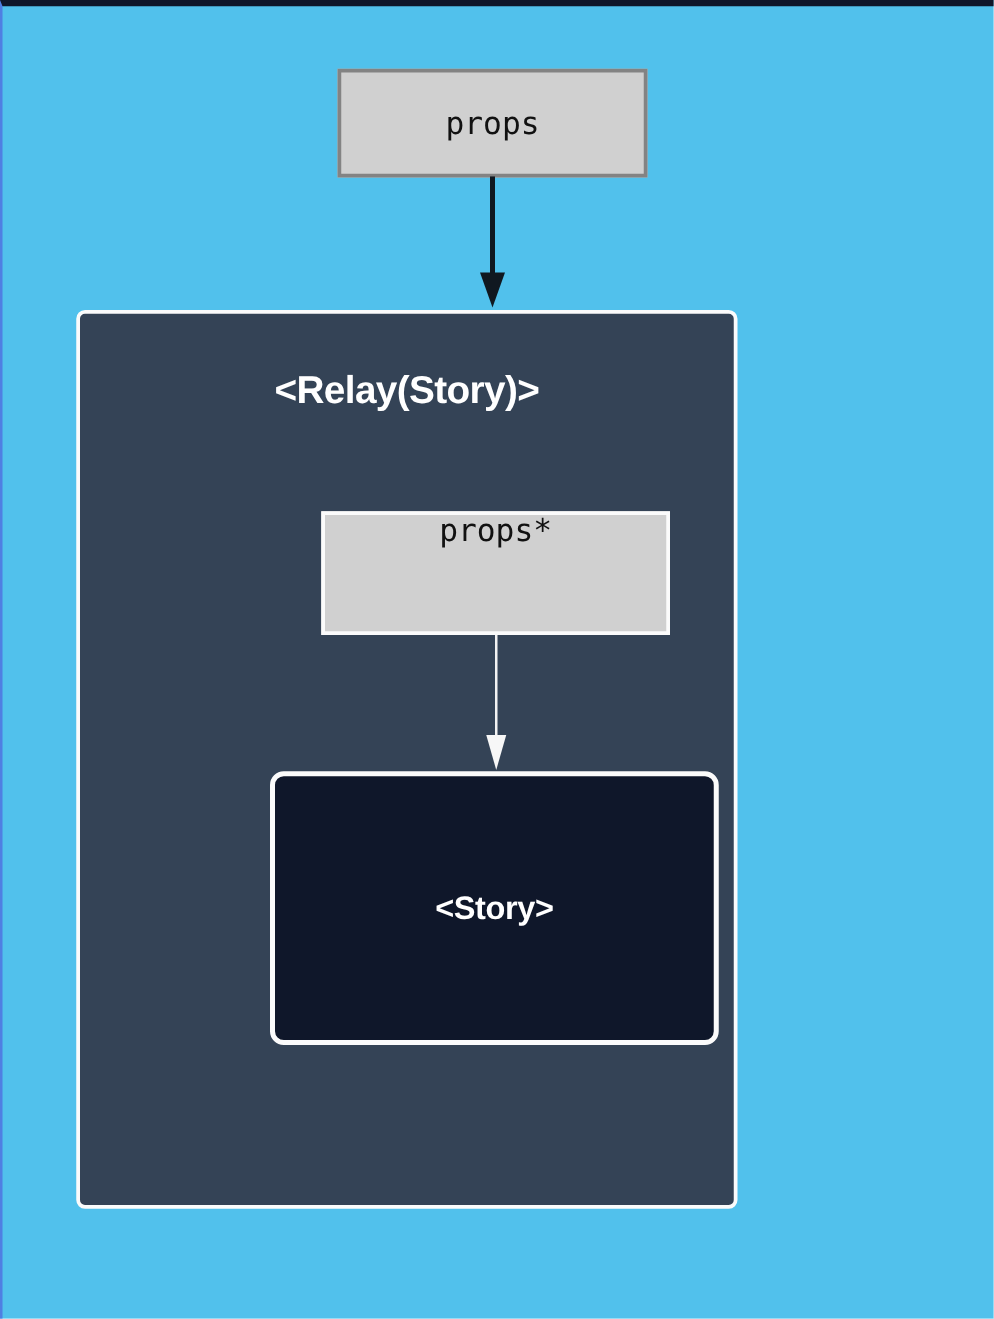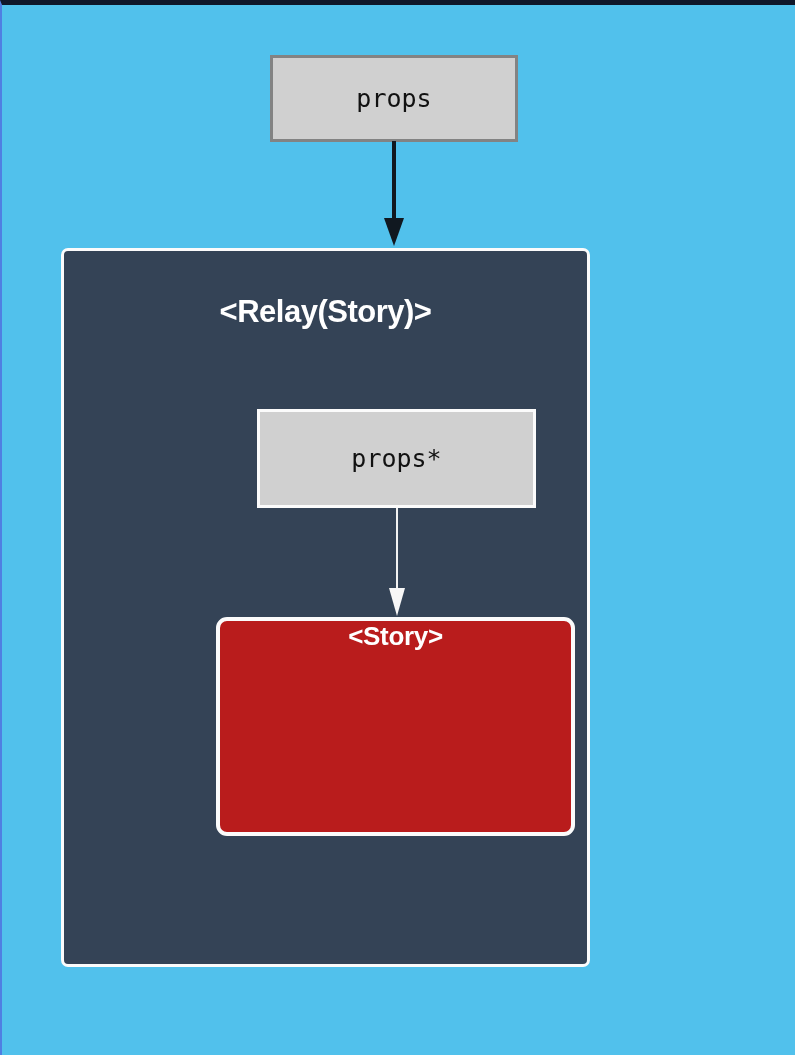--- a/index.html
+++ b/index.html
@@ -79,46 +79,45 @@
   .props-box-inner {
     position: absolute;
     left: 193px;
     top: 158px;
     width: 279px;
     height: 99px;
     background: #d0d0d0;
     border: 3px solid #fbfbfb;
     box-sizing: border-box;
     display: flex;
-    align-items: center;
     justify-content: center;
   }
 
   
   .arrow-inner {
     position: absolute;
     left: 317px;
     top: 257px;
     width: 32px;
     height: 110px;
   }
 
   
   .story-box {
     position: absolute;
     left: 152px;
     top: 366px;
     width: 359px;
     height: 219px;
-    background: #b91c1c;
+    background: #0f172a;
     border: 4px solid #fbfbfb;
     border-radius: 11px;
     box-sizing: border-box;
     display: flex;
-    align-items: flex-start;
+    align-items: center;
     justify-content: center;
   }
   .story-label {
     font-size: 26px;
     font-weight: bold;
     color: #ffffff;
     font-family: "Liberation Sans", sans-serif;
     letter-spacing: -0.3px;
   }
 </style>

